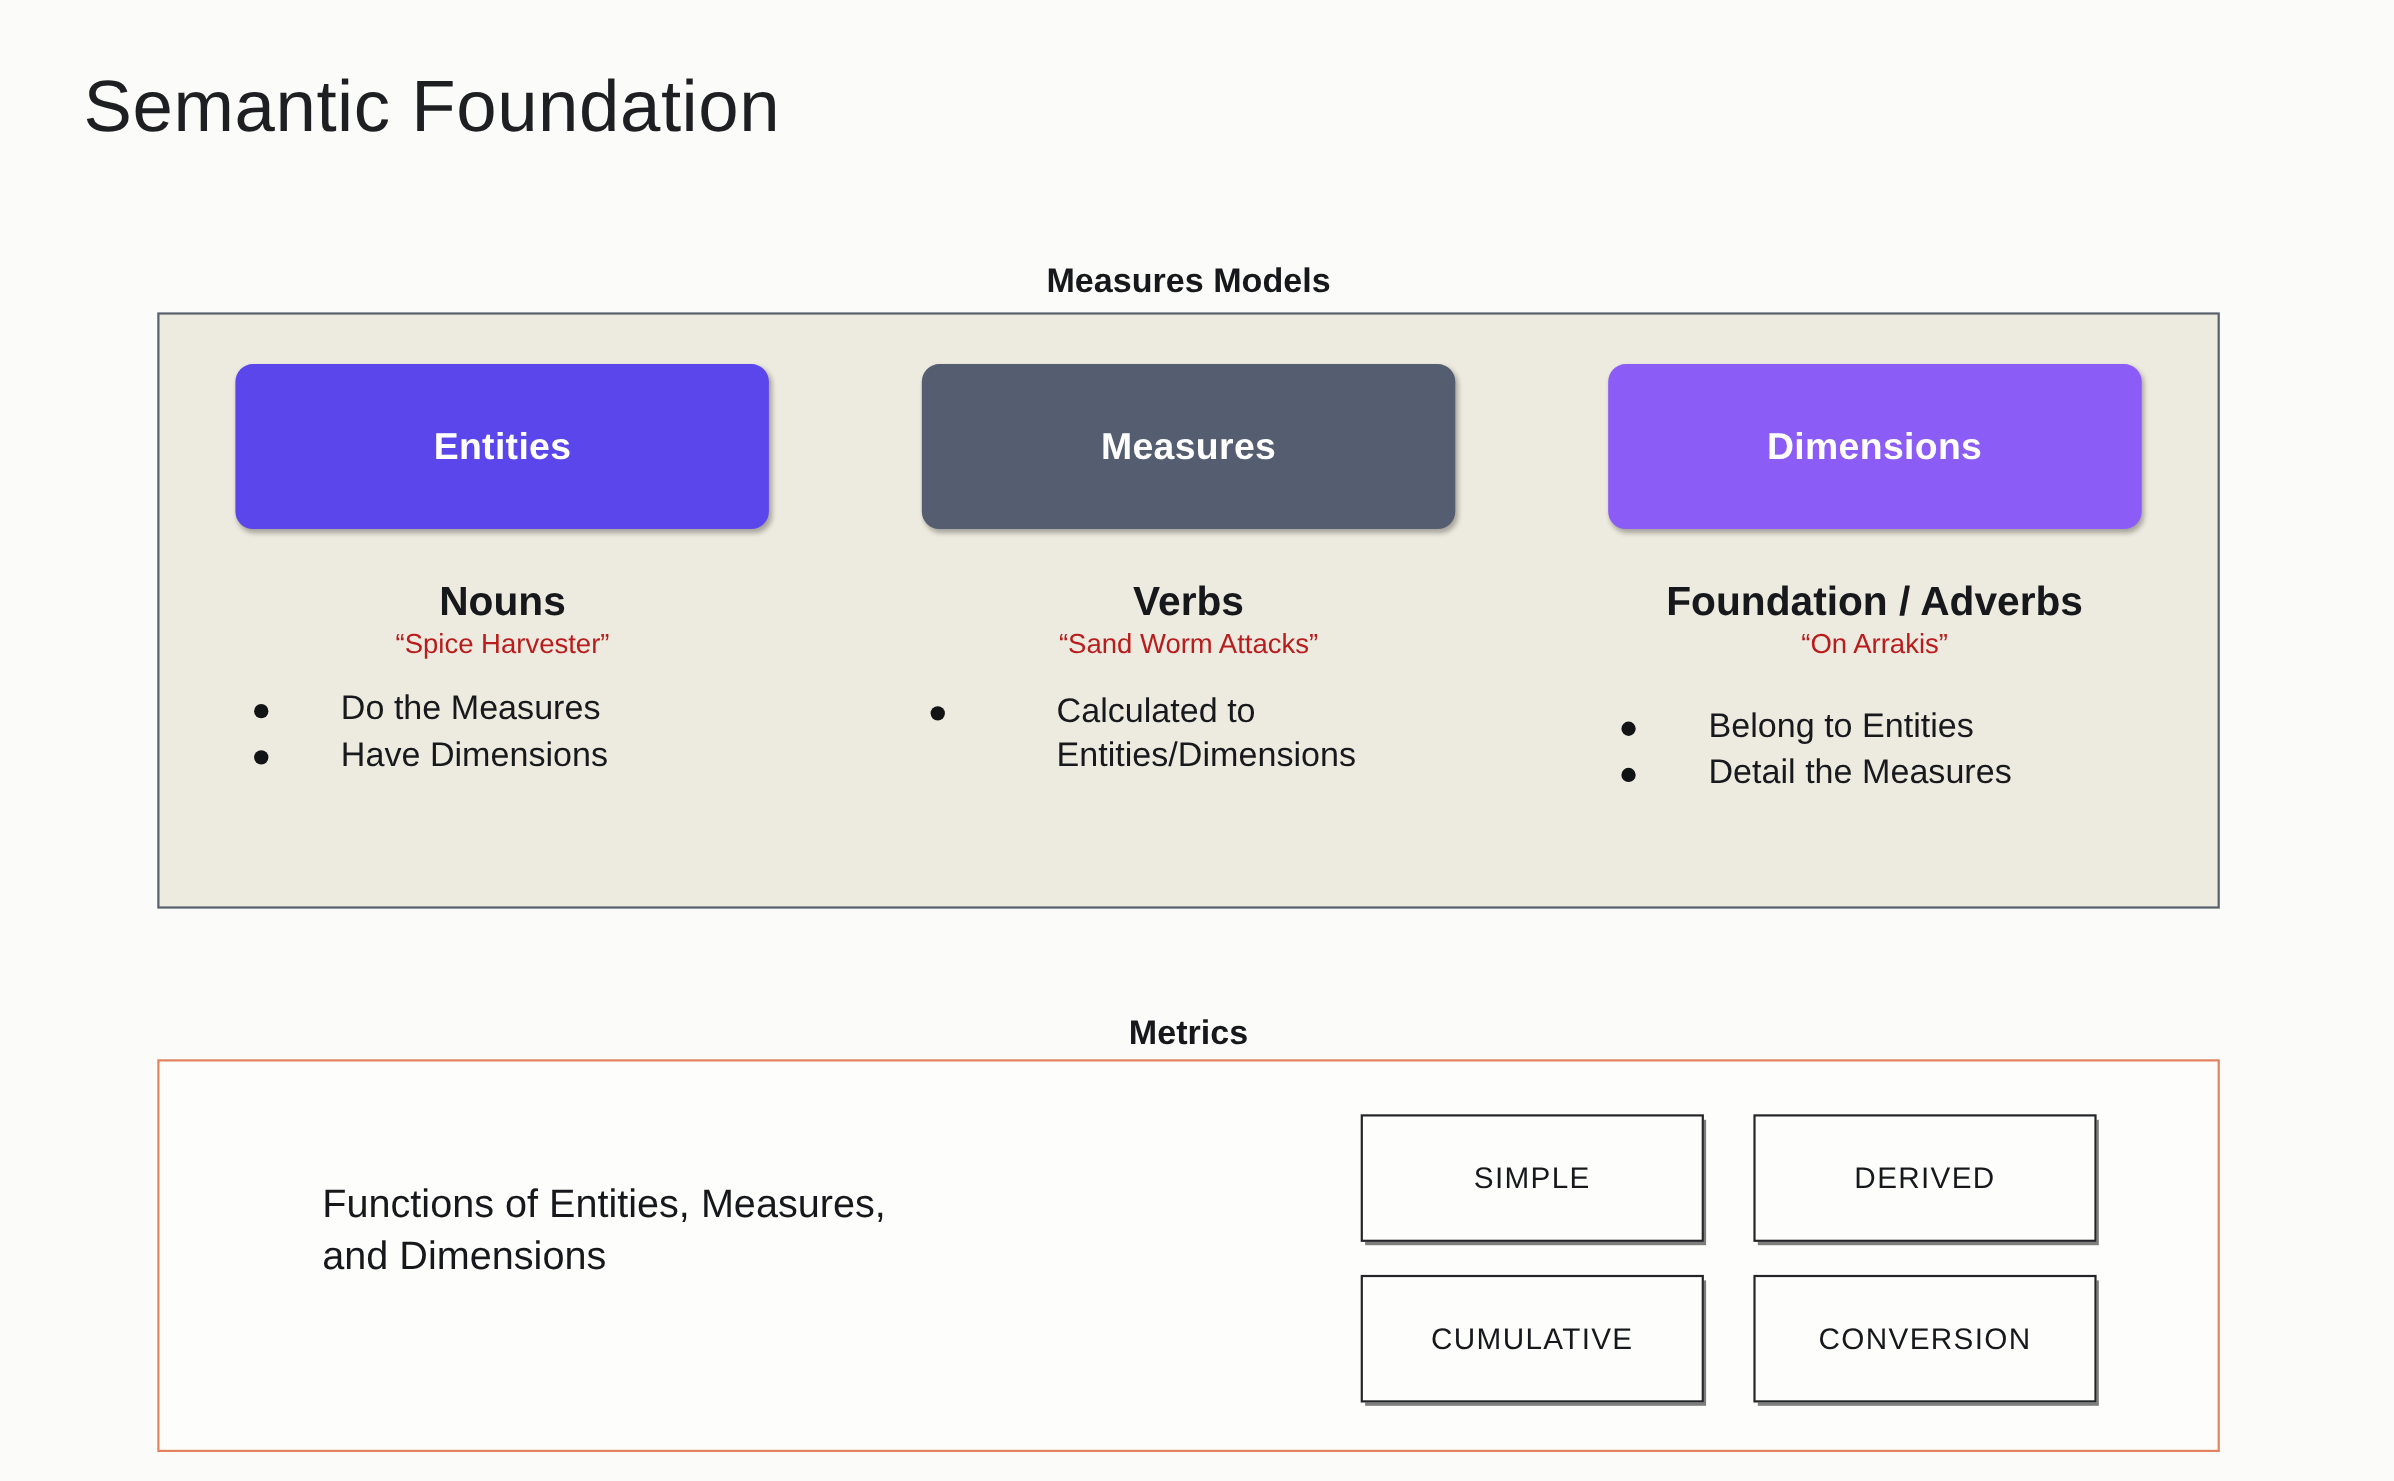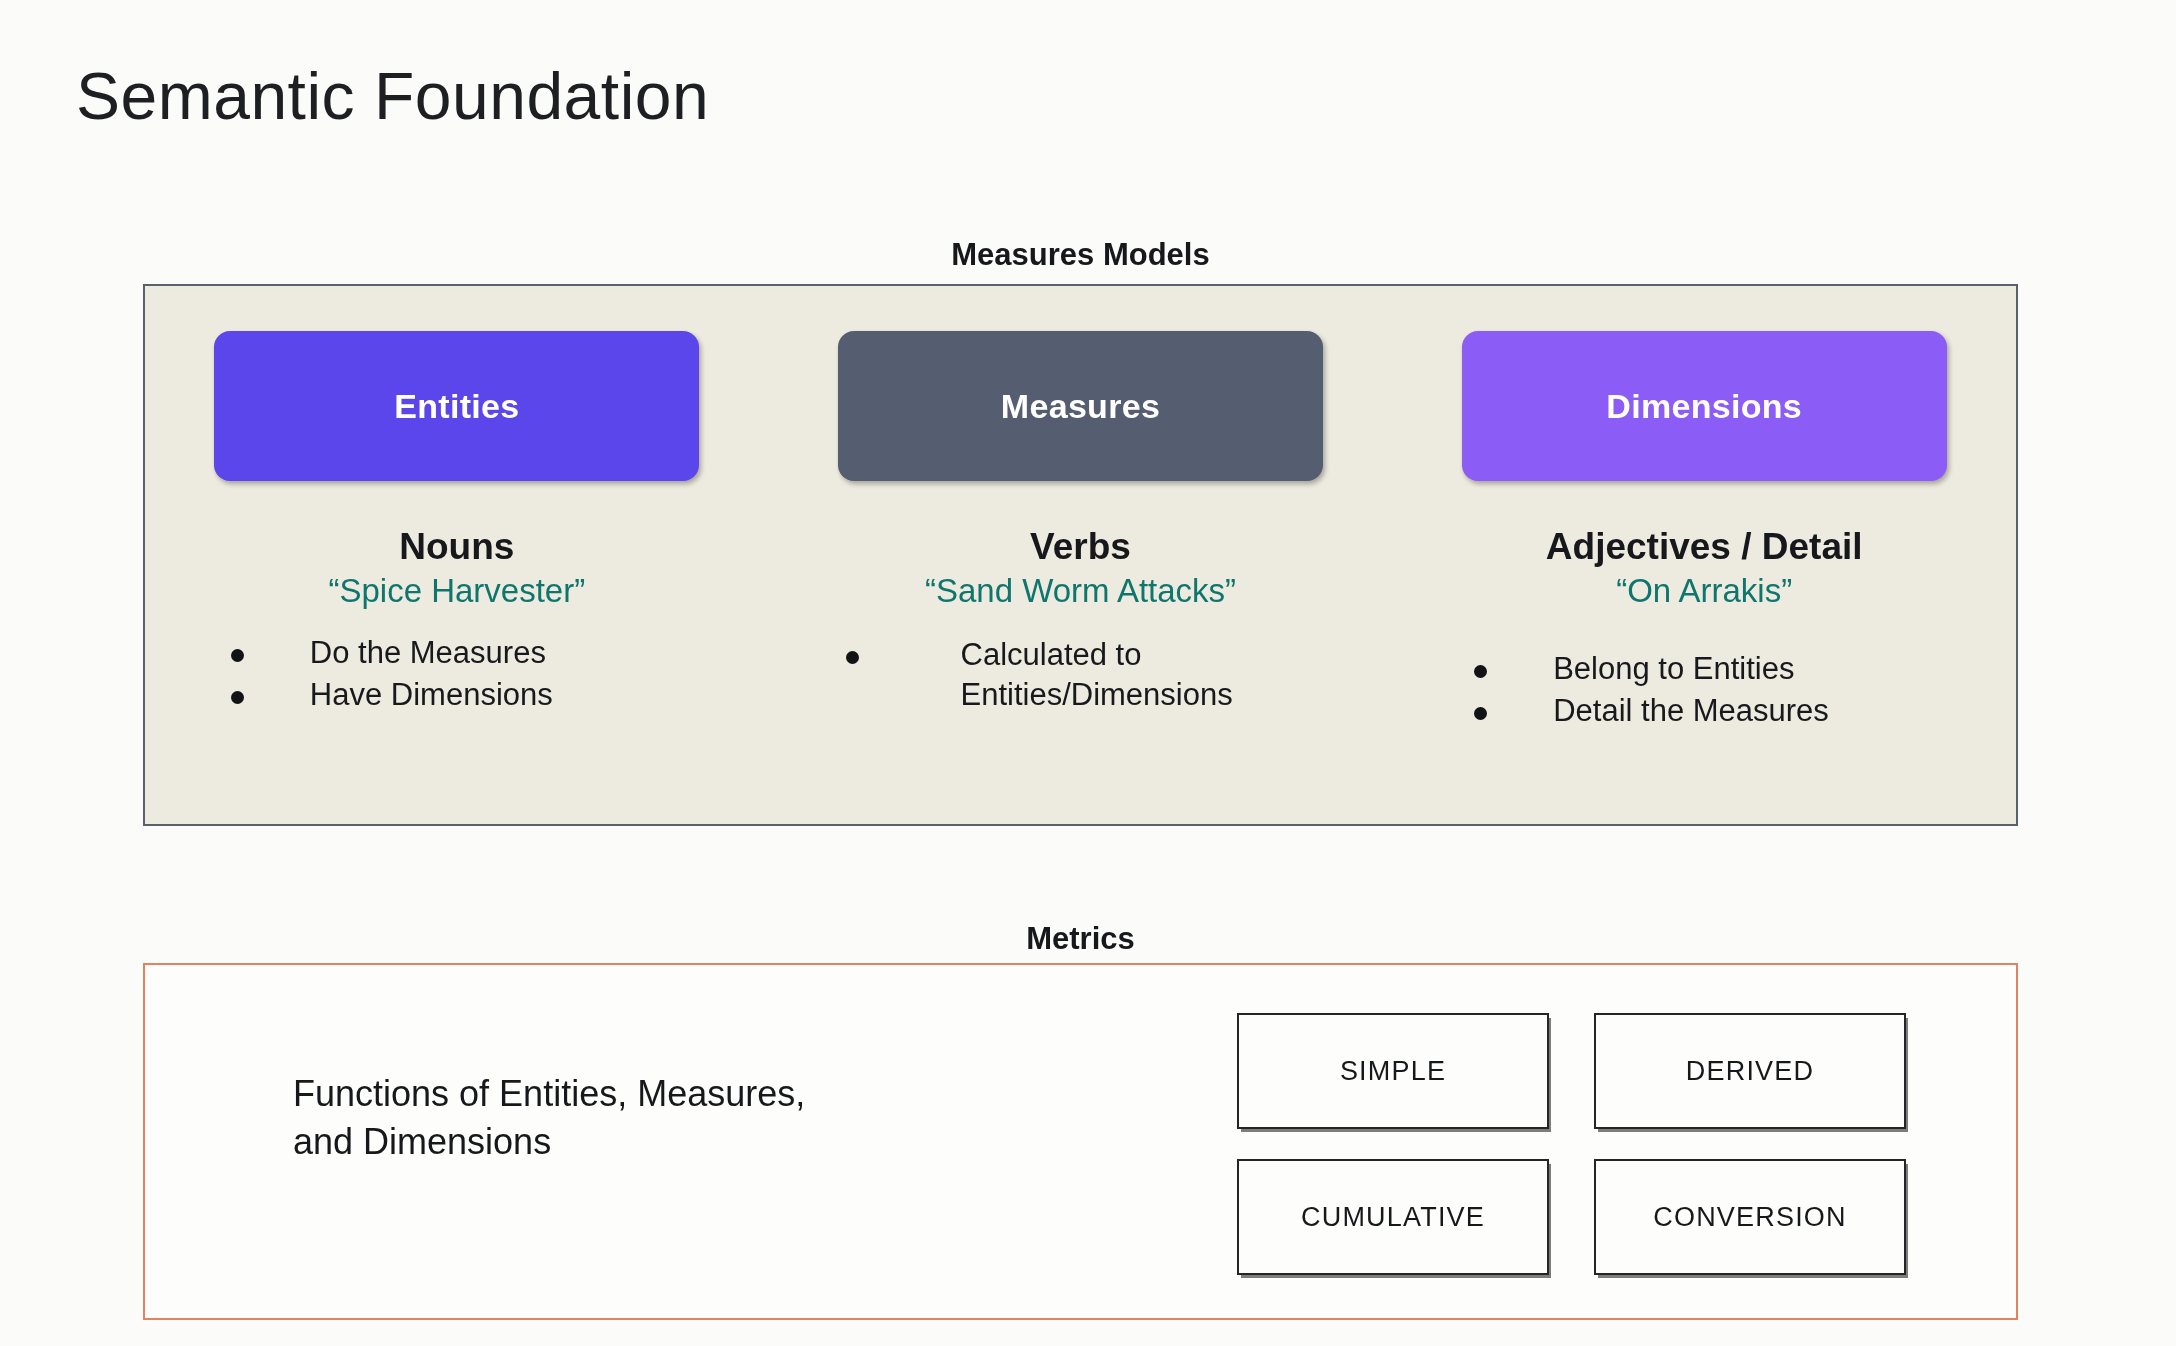--- a/index.html
+++ b/index.html
@@ -98,23 +98,23 @@
     margin-top: 47px;
     font-size: 37px;
     font-weight: bold;
     color: #16181b;
     text-align: center;
     white-space: nowrap;
     line-height: 1.05;
   }
   .example-quote {
     margin-top: 6px;
-    font-size: 33px;
+    font-size: 25px;
     font-weight: 400;
-    color: #0f766e;
+    color: #b91c1c;
     text-align: left;
     white-space: nowrap;
     line-height: 1.1;
   }
 
   .bullet-list {
     margin: 0;
     padding: 0;
     list-style: none;
     margin-top: 26px;
@@ -228,21 +228,21 @@
       <li class="bullet-row">
         <span class="bullet-dot"></span>
         <span class="bullet-text" style="white-space: pre-line;">Calculated to
 Entities/Dimensions</span>
       </li>
     </ul>
   </div>
 
   <div class="sm-column col-dimensions">
     <div class="pill dimensions">Dimensions</div>
-    <div class="part-of-speech">Adjectives / Detail</div>
+    <div class="part-of-speech">Foundation / Adverbs</div>
     <div class="example-quote">“On Arrakis”</div>
     <ul class="bullet-list">
       <li class="bullet-row">
         <span class="bullet-dot"></span>
         <span class="bullet-text">Belong to Entities</span>
       </li>
       <li class="bullet-row">
         <span class="bullet-dot"></span>
         <span class="bullet-text">Detail the Measures</span>
       </li>

